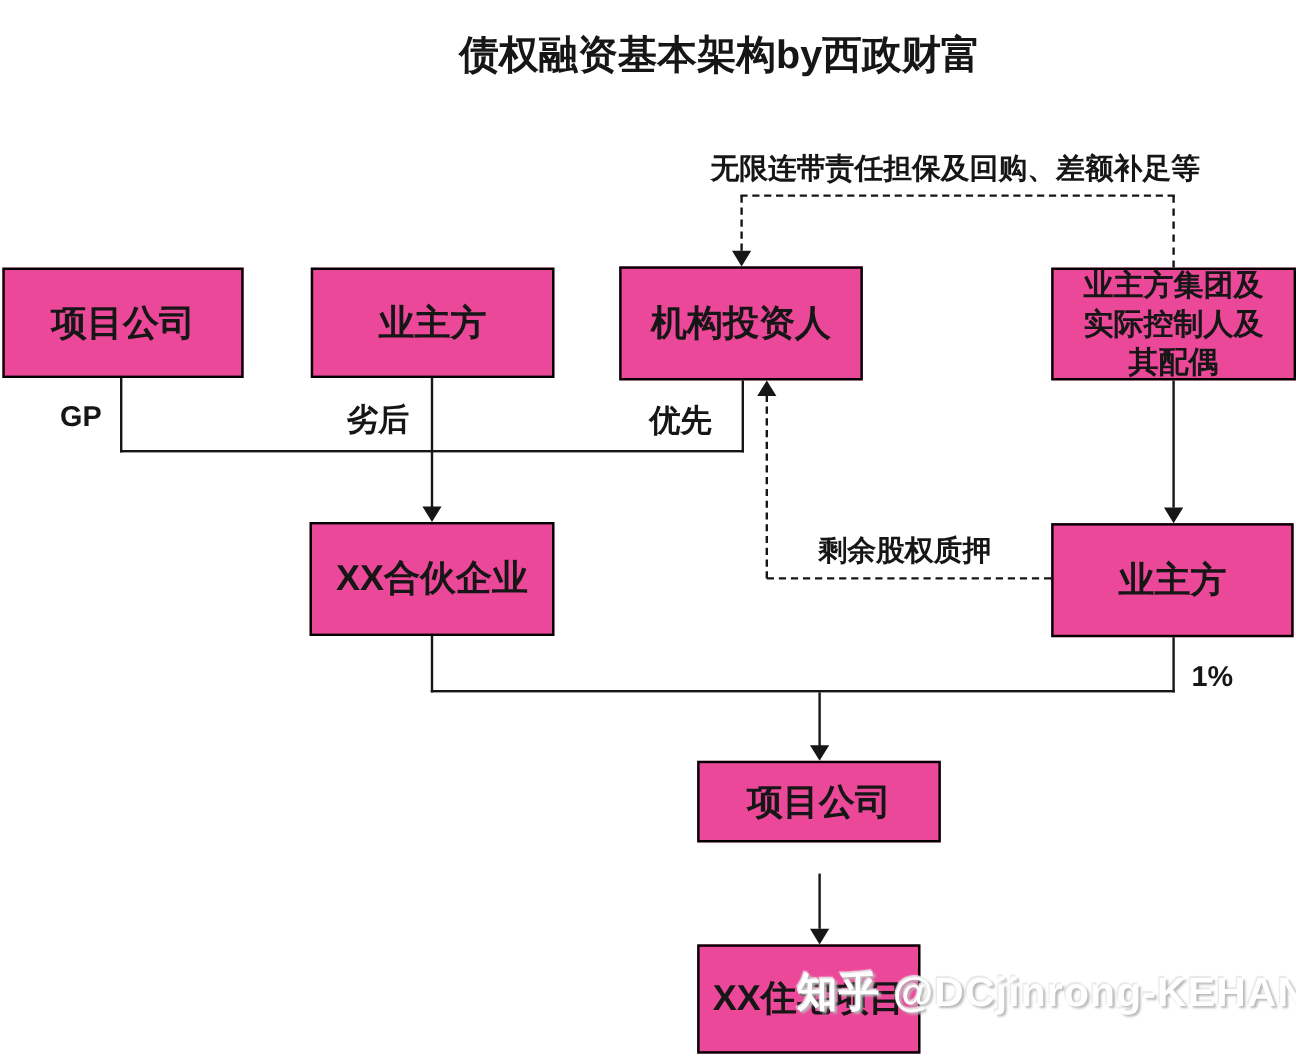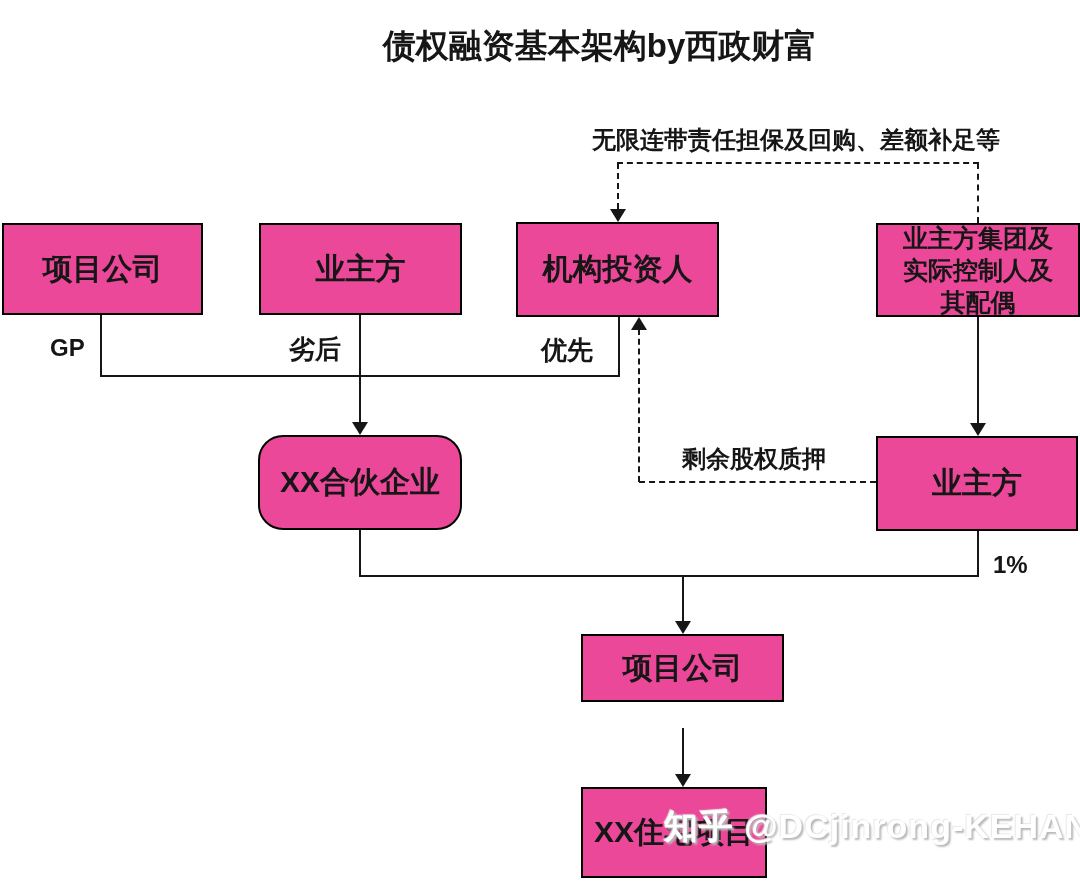--- a/index.html
+++ b/index.html
@@ -39,21 +39,21 @@
     font-size:34px;font-weight:700;white-space:nowrap;
     color:#ffffff;text-shadow:2px 2px 2px #b9b9b9, -1px -1px 1px #e8e8e8;
     letter-spacing:1px;
   }
   
   #n-xizheng{left:2px;top:223px;width:201px;height:92px;}
   #n-owner-top{left:259px;top:223px;width:203px;height:92px;}
   #n-investor{left:516px;top:222px;width:203px;height:95px;}
   #n-owner-group{left:876px;top:223px;width:204px;height:94px;font-size:25px;line-height:1.28;}
   #n-owner-group .inner{width:160px;}
-  #n-partnership{left:258px;top:435px;width:204px;height:95px;border-radius:25px;}
+  #n-partnership{left:258px;top:435px;width:204px;height:95px;}
   #n-owner-right{left:876px;top:436px;width:202px;height:95px;}
   #n-project{left:581px;top:634px;width:203px;height:68px;}
   #n-residential{left:581px;top:787px;width:186px;height:91px;}
 </style>
 </head>
 <body>
 
 <div id="canvas">
 
   <div class="lbl" id="title">债权融资基本架构by西政财富</div>

